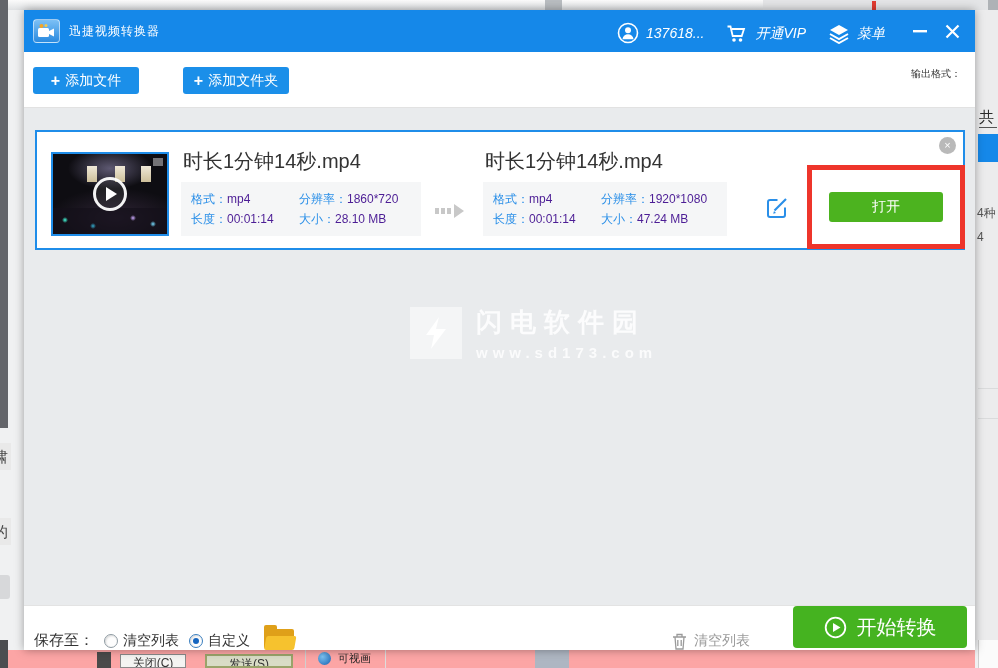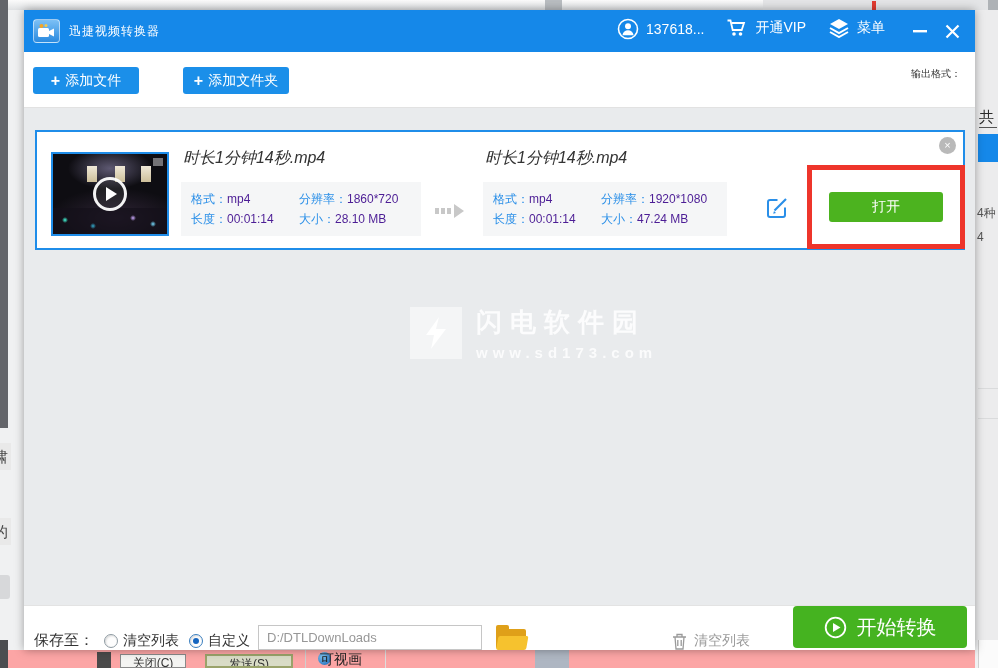--- a/index.html
+++ b/index.html
@@ -38,35 +38,35 @@
   .bottom-clutter { position:absolute; left:8px; top:650px; width:967px; height:36px; background:#fca5a5; overflow:hidden; }
   .bc-dark { position:absolute; left:89px; top:2px; width:14px; height:16px; background:#4a4a4a; }
   .bc-btn { position:absolute; top:4px; height:14px; border:1px solid #8a8a8a; background:#f4f4f2;
     font-size:12px; color:#333; text-align:center; overflow:hidden; line-height:16px; }
   .bc-btn.close { left:112px; width:66px; }
   .bc-btn.send { left:197px; width:88px; background:#d9dcc6; border:2px solid #9aa36a; }
   .bc-sep { position:absolute; left:297px; top:0; width:1px; height:18px; background:#cfcfcf; }
   .bc-sep2 { position:absolute; left:377px; top:0; width:1px; height:18px; background:#dddddd; }
   .bc-globe { position:absolute; left:310px; top:2px; width:13px; height:13px; border-radius:50%;
     background:radial-gradient(circle at 35% 35%,#7ec3f2,#1460b0); }
-  .bc-label { position:absolute; left:312px; top:1px; font-size:14px; color:#222; }
+  .bc-label { position:absolute; left:330px; top:1px; font-size:11px; color:#222; }
   .bc-grey { position:absolute; left:527px; top:0; width:34px; height:18px; background:#aeb6c2; }
 
   
   .window { position:absolute; left:24px; top:10px; width:951px; height:640px;
     background:#e9ebed; box-shadow:0 0 9px rgba(0,0,0,.35); }
 
   
   .titlebar { position:absolute; left:0; top:0; width:100%; height:42px; background:#1588e9;
     display:flex; align-items:center; color:#fff; }
   .app-icon { width:27px; height:24px; margin-left:9px; border-radius:4px;
     background:linear-gradient(#7cc0f5,#2a8adf); border:1px solid rgba(255,255,255,.55);
     display:flex; align-items:center; justify-content:center; }
   .app-title { font-size:12px; margin-left:9px; letter-spacing:1px; }
-  .tb-right { margin-left:auto; display:flex; align-items:flex-start; }
+  .tb-right { margin-left:auto; display:flex; align-items:flex-end;font-style:italic; }
   .tb-item { display:flex; align-items:center; font-size:14px; margin-right:22px; cursor:default; }
   .tb-item svg { margin-right:7px; }
   .tb-win { width:26px; height:26px; display:flex; align-items:center; justify-content:center; margin-right:6px; }
   .tb-win:last-child { margin-right:10px; }
 
   
   .toolbar { position:absolute; left:0; top:42px; width:100%; height:56px; background:#fff;
     border-bottom:1px solid #e2e2e2; }
   .btn-blue { position:absolute; top:15px; height:27px; background:#1b8fe9; color:#fff;
     border:none; border-radius:3px; font-size:14px; width:106px;
@@ -99,21 +99,21 @@
                radial-gradient(circle 2px at 40px 18px, #3ac, transparent 3px),
                radial-gradient(circle 2px at 80px 10px, #caf, transparent 3px),
                radial-gradient(circle 2px at 100px 16px, #7df, transparent 3px),
                rgba(20,16,26,.7); }
   .play-circle { position:absolute; left:50%; top:50%; transform:translate(-50%,-50%);
     width:34px; height:34px; border:3px solid rgba(255,255,255,.95); border-radius:50%;
     background:rgba(90,90,90,.25); display:flex; align-items:center; justify-content:center; }
   .play-circle::after { content:""; margin-left:3px; border-left:11px solid #fff;
     border-top:7px solid transparent; border-bottom:7px solid transparent; }
 
-  .fname { position:absolute; top:16px; font-size:16px; color:#333;font-style:italic; }
+  .fname { position:absolute; top:16px; font-size:20px; color:#333; }
   .fname.src { left:146px; } .fname.tgt { left:448px; }
   .infobox { position:absolute; top:50px; height:54px; background:#f5f6f7;
     display:grid; grid-template-columns:108px auto; grid-auto-rows:20px; align-content:center;
     padding:0 10px; font-size:12px; }
   .infobox.src { left:144px; width:240px; }
   .infobox.tgt { left:446px; width:244px; }
   .ib-cell { white-space:nowrap; line-height:20px; }
   .ib-label { color:#2a8fe8; }
   .ib-val { color:#4c1d95; }
 
@@ -350,21 +350,20 @@
     <div class="bottombar">
       <span class="save-label">保存至：</span>
       <span class="radio-opt">
         <span class="radio"></span>
         <span>清空列表</span>
       </span>
       <span class="radio-opt">
         <span class="radio checked"></span>
         <span>自定义</span>
       </span>
-      <input class="path-input" type="text" value="D:/DTLDownLoads" style="">
       <div class="folder">
         <div class="tab"></div>
           <div class="back"></div>
           <div class="front"></div>
       </div>
       <div class="clear-list">
         <svg width="15" height="17" viewBox="0 0 15 17">
           <path d="M1 4h13M5 4V1.5h5V4M3 4l1 12h7l1-12M5.8 7v6M9.2 7v6" fill="none" stroke="#9a9a9a" stroke-width="1.3"></path>
         </svg>
         <span>清空列表</span>

